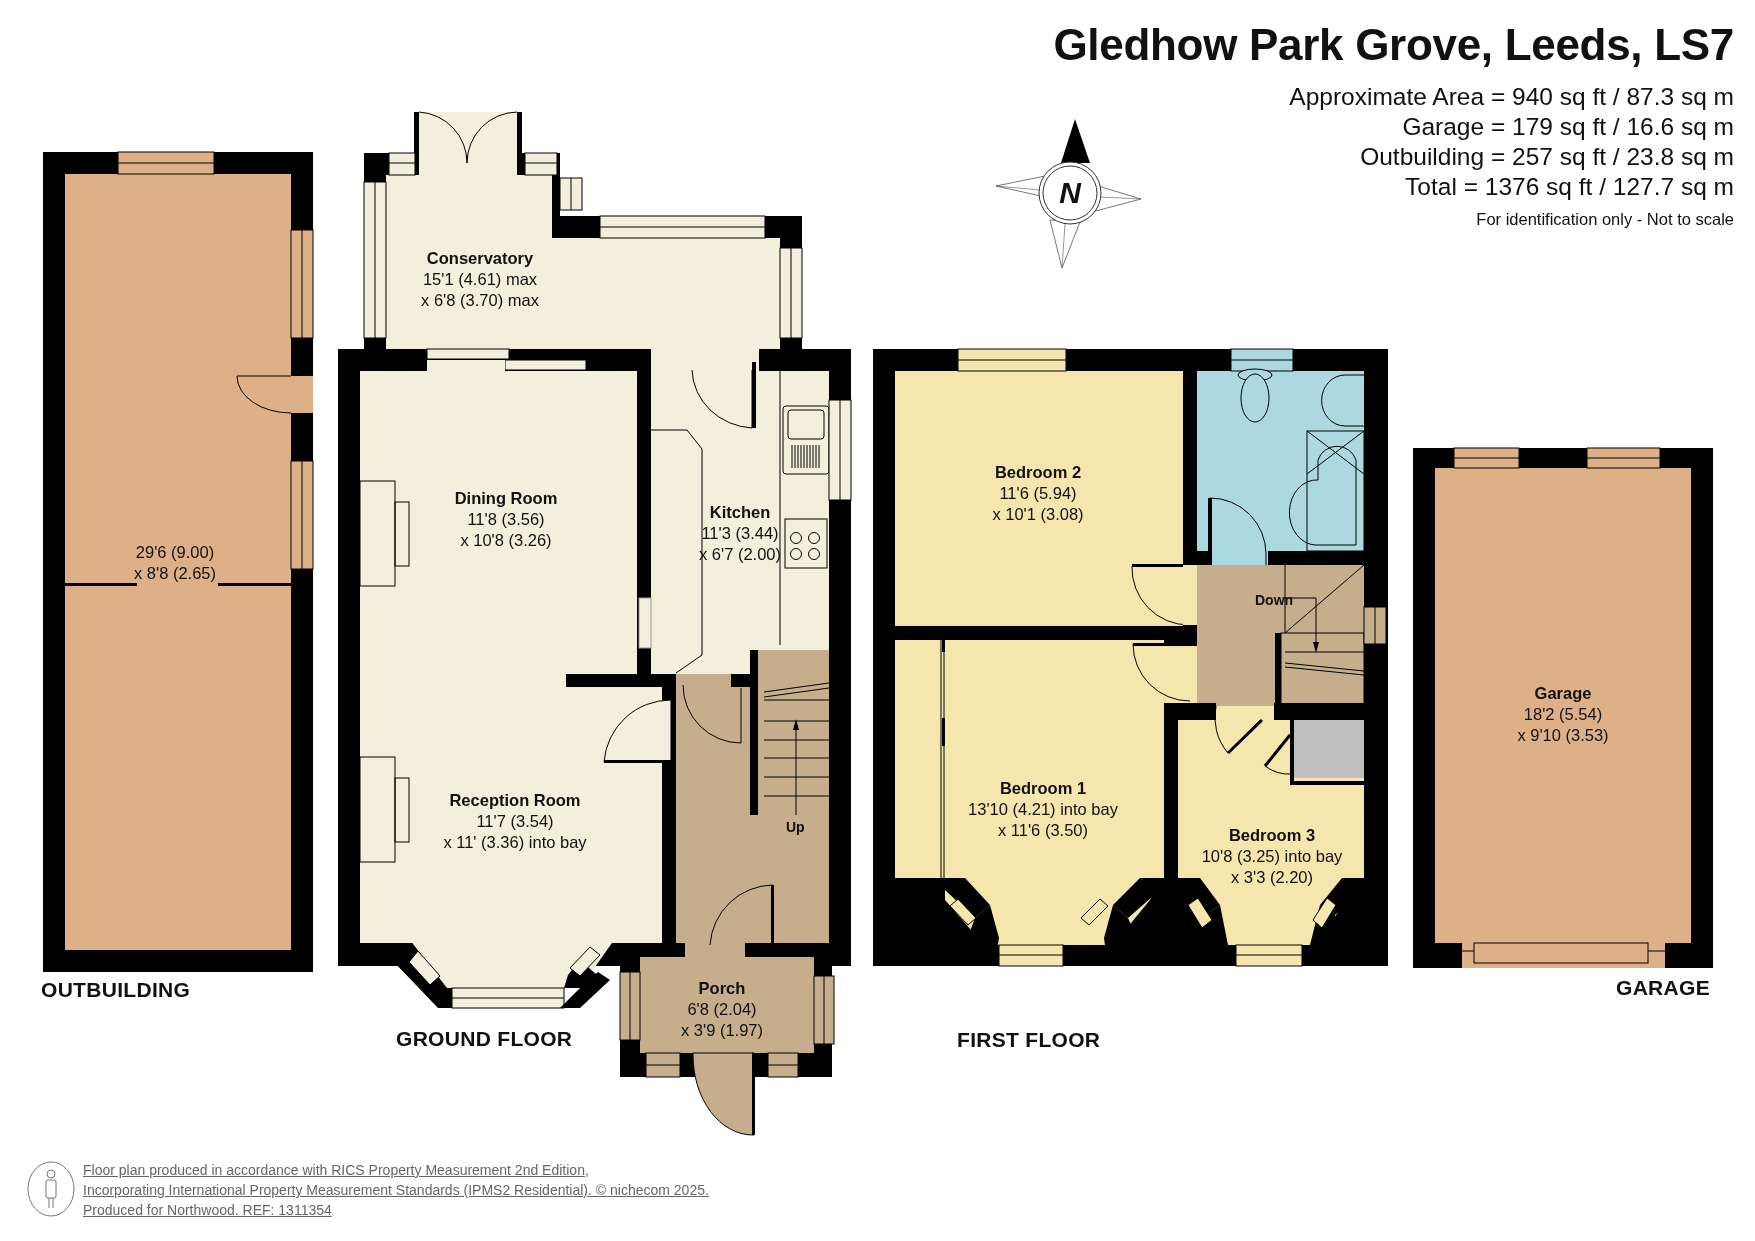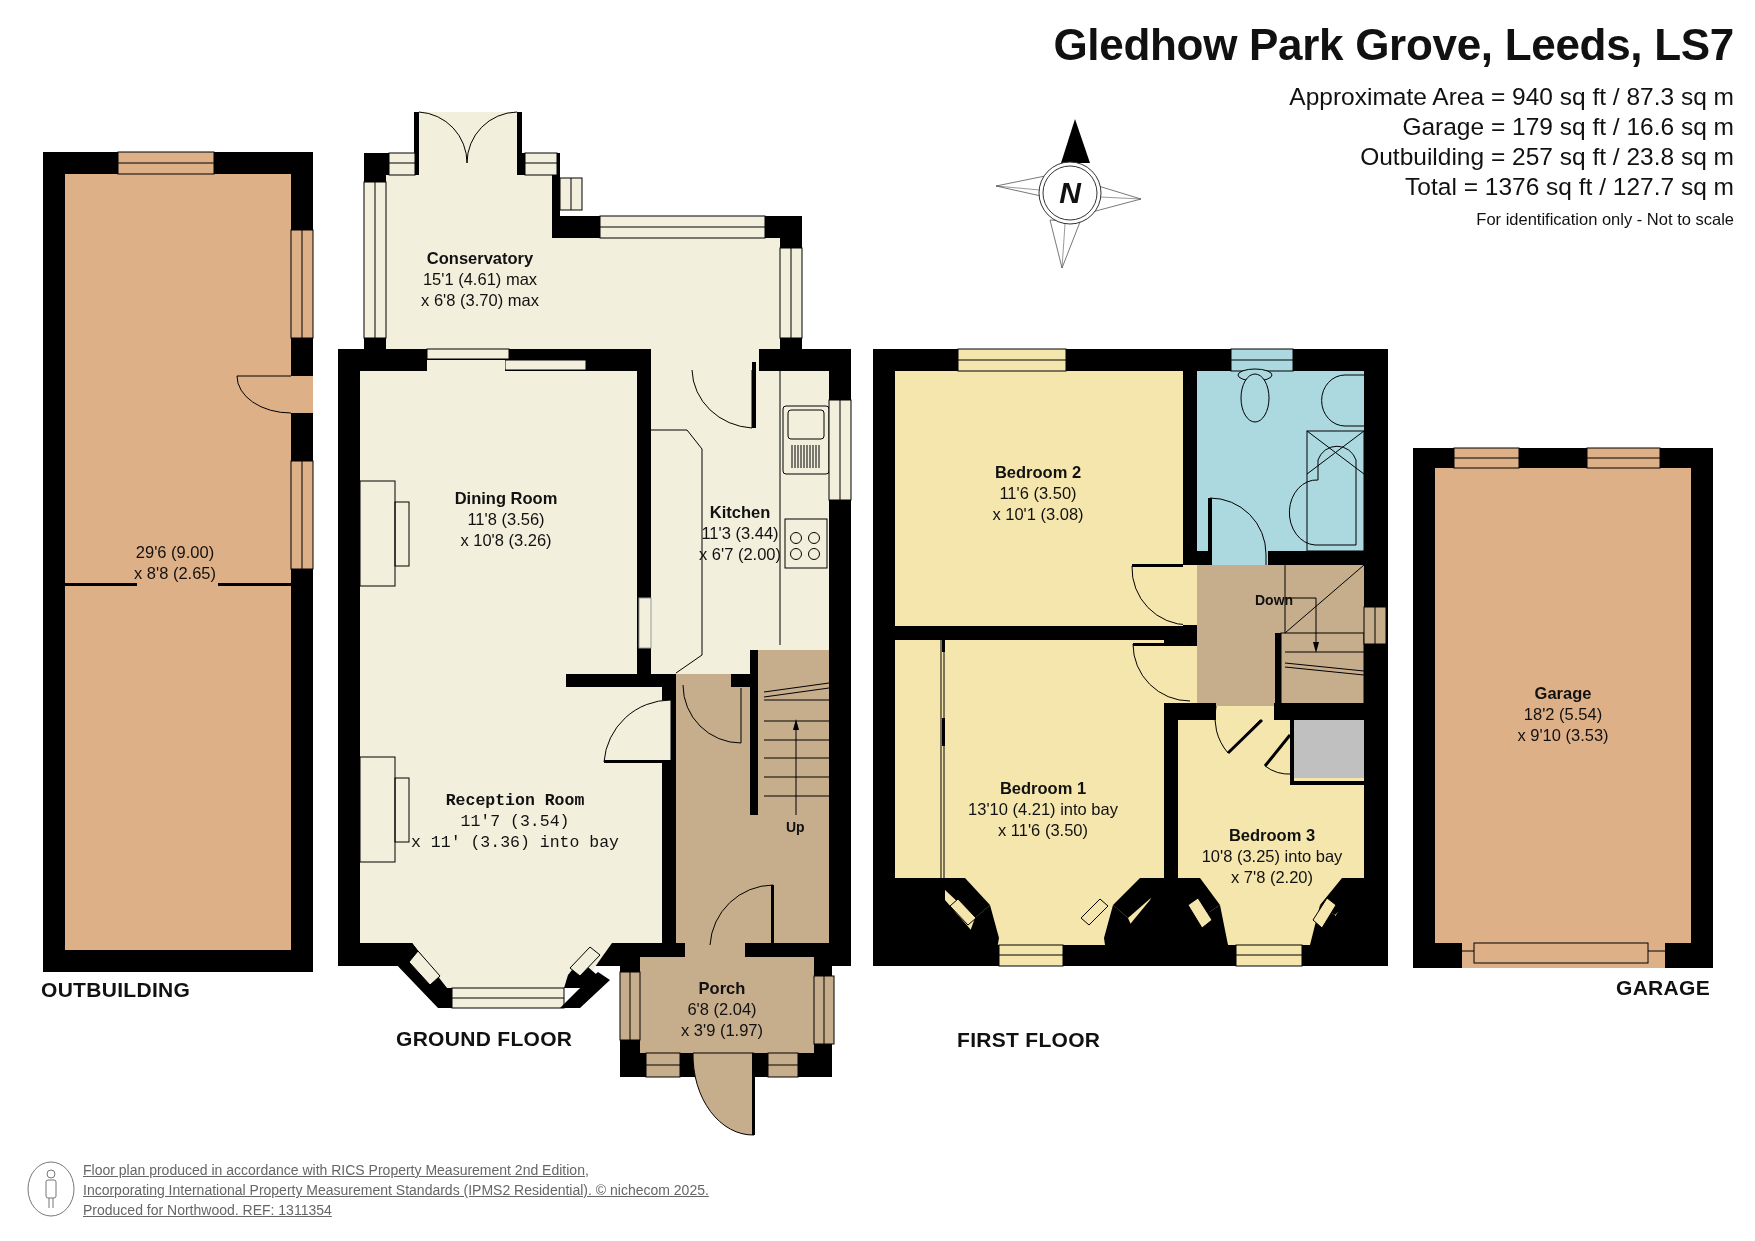--- a/index.html
+++ b/index.html
@@ -322,47 +322,47 @@
 <div class="room-label" style="left:506px; top:488px;">
   <span class="rn">Dining Room</span>
   <span class="rd">11'8 (3.56)</span>
   <span class="rd">x 10'8 (3.26)</span>
 </div>
 <div class="room-label" style="left:740px; top:502px;">
   <span class="rn">Kitchen</span>
   <span class="rd">11'3 (3.44)</span>
   <span class="rd">x 6'7 (2.00)</span>
 </div>
-<div class="room-label" style="left:515px; top:790px;font-family:Liberation Mono, monospace;">
+<div class="room-label" style="left:515px; top:790px;">
   <span class="rn">Reception Room</span>
   <span class="rd">11'7 (3.54)</span>
   <span class="rd">x 11' (3.36) into bay</span>
 </div>
 <div class="room-label" style="left:722px; top:978px;">
   <span class="rn">Porch</span>
   <span class="rd">6'8 (2.04)</span>
   <span class="rd">x 3'9 (1.97)</span>
 </div>
 <div class="stair-label" style="left:786px; top:819px;">Up</div>
 <div class="floor-label" style="left:396px; top:1027px;">GROUND FLOOR</div>
 
 <div class="room-label" style="left:1038px; top:462px;">
   <span class="rn">Bedroom 2</span>
-  <span class="rd">11'6 (3.50)</span>
+  <span class="rd">11'6 (5.94)</span>
   <span class="rd">x 10'1 (3.08)</span>
 </div>
 <div class="room-label" style="left:1043px; top:778px;">
   <span class="rn">Bedroom 1</span>
   <span class="rd">13'10 (4.21) into bay</span>
   <span class="rd">x 11'6 (3.50)</span>
 </div>
 <div class="room-label" style="left:1272px; top:825px;">
   <span class="rn">Bedroom 3</span>
   <span class="rd">10'8 (3.25) into bay</span>
-  <span class="rd">x 7'8 (2.20)</span>
+  <span class="rd">x 3'3 (2.20)</span>
 </div>
 <div class="stair-label" style="left:1255px; top:592px;">Down</div>
 <div class="floor-label" style="left:957px; top:1028px;">FIRST FLOOR</div>
 
 <div class="room-label" style="left:1563px; top:683px;">
   <span class="rn">Garage</span>
   <span class="rd">18'2 (5.54)</span>
   <span class="rd">x 9'10 (3.53)</span>
 </div>
 <div class="floor-label" style="left:1616px; top:976px;">GARAGE</div>

